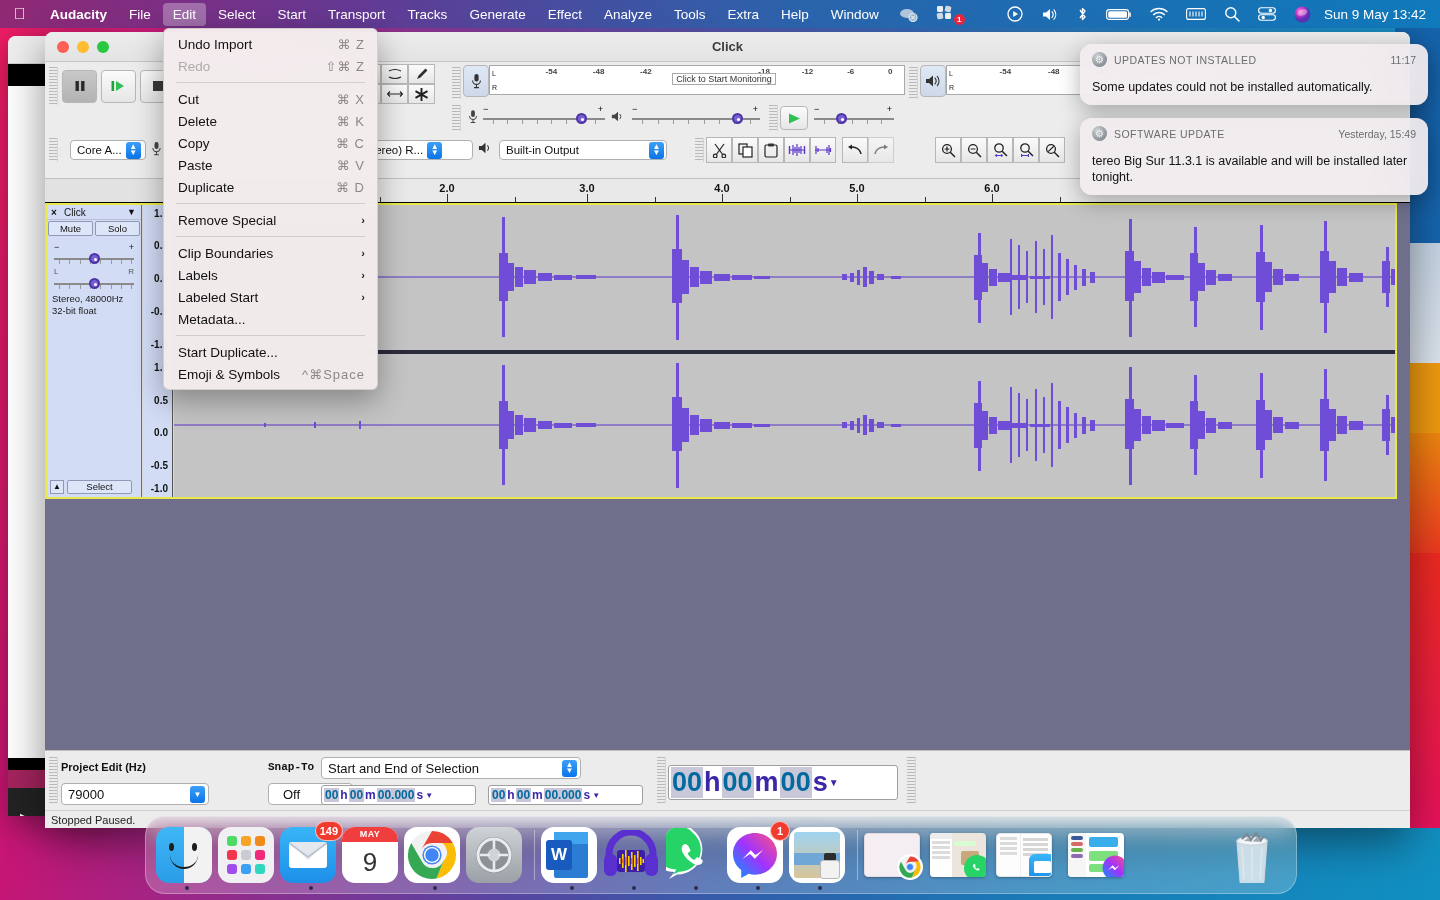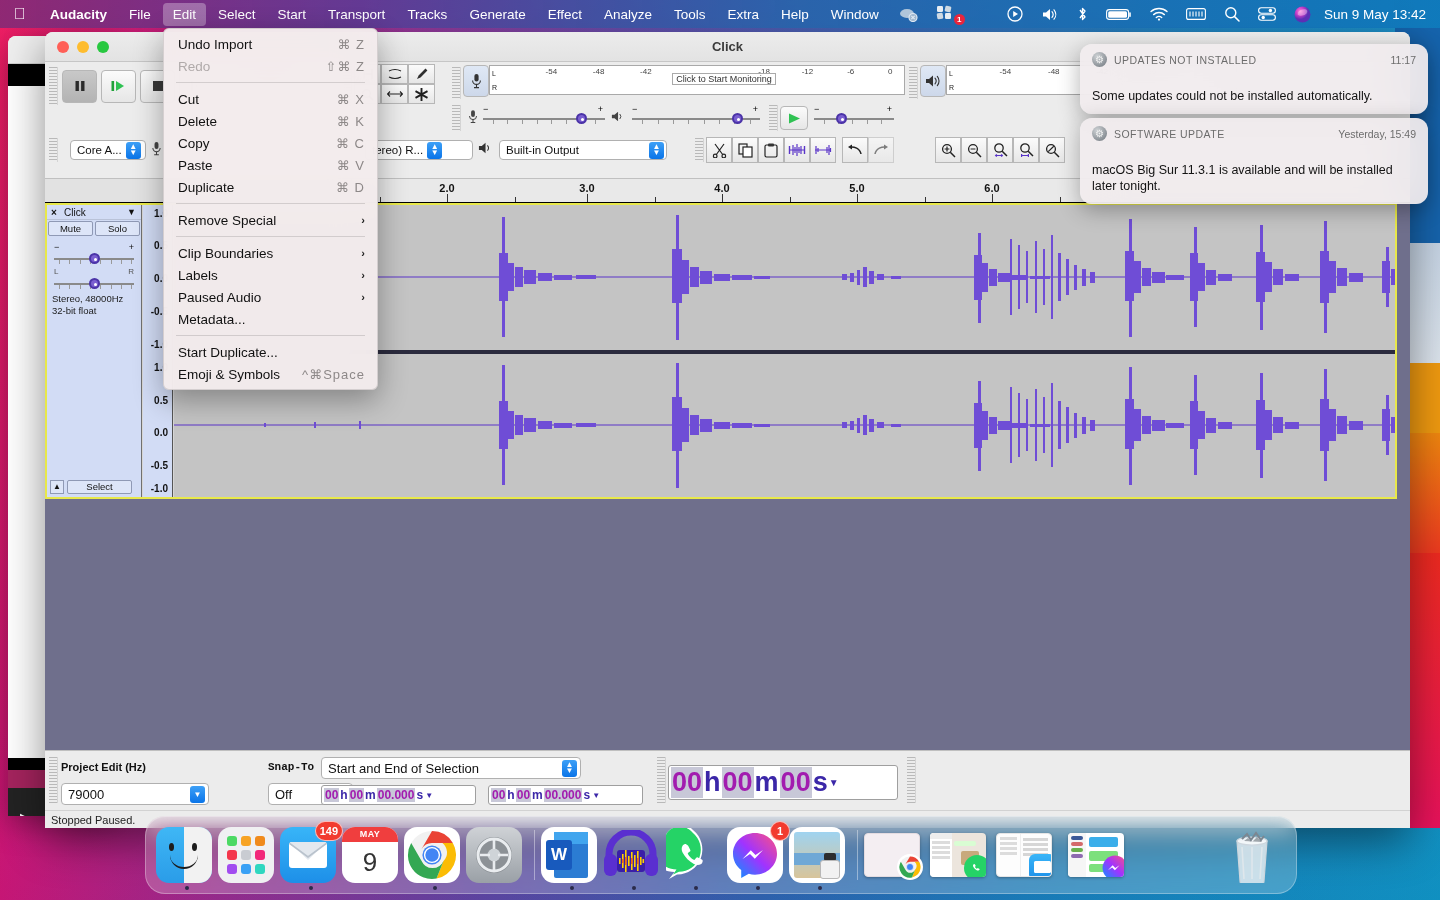--- a/index.html
+++ b/index.html
@@ -93,21 +93,21 @@
   .tp { width:35px; height:33px; }
 
   
   .meter {
     border:1px solid #a9a9a9; background:#fff; height:30px;
     display:flex; flex-direction:column; justify-content:center;
     position:relative; font-size:8px; color:#333;
   }
   .meter .lr { position:absolute; left:2px; top:1px; font-size:7px; line-height:14px; color:#222;}
   .meter .lr2 { position:absolute; left:2px; top:15px; font-size:7px; line-height:14px; color:#222;}
-  .meter-scale { position:absolute; left:18px; right:2px; top:0; bottom:0; }
+  .meter-scale { position:absolute; left:18px; right:2px; top:0; bottom:0;font-weight:bold; }
   .mk { position:absolute; top:1px; font-size:8px; color:#444; transform:translateX(-50%); }
 
   .slider-track {
     position:relative; height:12px;
   }
   .slider-track::before{
     content:''; position:absolute; left:0; right:0; top:6px; height:2px;
     background:#8a8a8a;
   }
   .slider-tick {
@@ -189,21 +189,21 @@
   #bottombar {
     position:absolute; left:0; bottom:0; width:100%; height:78px;
     background:#ececec; border-top:1px solid #bfbfbf;
   }
   .lbl { font-size:11px; color:#111; }
   .numfield {
     border:1px solid #9f9f9f; background:#fff; border-radius:3px;
     display:flex; align-items:center; padding:1px 2px;
     font-family:"Liberation Sans", sans-serif;
   }
-  .digit { color:#a21caf; font-weight:bold; background:#c8c8d8; padding:0 1px; }
+  .digit { color:#0369a1; font-weight:bold; background:#c8c8d8; padding:0 1px; }
   .unit  { color:#3b27a8; font-weight:bold; padding:0 1px; }
   #statusbar {
     position:absolute; left:0; bottom:0; height:18px; width:100%;
     background:#ececec; font-size:11px; color:#222; padding-left:6px; line-height:18px;
     border-top:1px solid #d2d2d2;
   }
 
   
   #edit-menu {
     position:absolute; left:163px; top:28px; width:215px;
@@ -229,21 +229,21 @@
     background:rgba(241,236,238,0.93); border-radius:12px;
     box-shadow:0 6px 22px rgba(0,0,0,0.30);
     padding:8px 12px 10px 12px; z-index:600;
     backdrop-filter: blur(22px);
   }
   #notif1 { top:44px; }
   #notif2 { top:118px; }
   .notif-head { display:flex; align-items:center; gap:7px; }
   .notif-app { font-size:10.5px; letter-spacing:0.45px; color:#6c6c6c; flex:1; text-transform:uppercase;}
   .notif-time { font-size:10.5px; color:#6c6c6c; }
-  .notif-body { font-size:12.5px; color:#131313; margin-top:21px; line-height:16px;}
+  .notif-body { font-size:12.5px; color:#131313; margin-top:12px; line-height:16px;}
   .gear-badge {
     width:15px; height:15px; border-radius:50%;
     background:radial-gradient(circle at 35% 30%, #cfd3d6, #8a9096 70%, #6c7177);
     display:flex; align-items:center; justify-content:center;
     color:#f0f0f0; font-size:10px;
   }
 
   
   #dock {
     position:absolute; left:145px; bottom:6px; width:1152px; height:78px;
@@ -979,21 +979,21 @@
   <div id="bottombar">
     <div class="grip" style="position:absolute;left:2px;top:4px;height:46px;"></div>
     <span class="lbl" style="position:absolute;left:16px;top:10px;font-weight:bold;">Project Edit (Hz)</span>
     <div class="combo" style="position:absolute;left:16px;top:32px;width:148px;height:22px;">
       <span style="font-size:13px;">79000</span>
       <span class="popdown" style="position:absolute;right:3px;">▼</span>
     </div>
 
     <span class="lbl" style="position:absolute;left:223px;top:10px;font-weight:bold;font-family:Liberation Mono, monospace;">Snap-To</span>
     <div class="combo" style="position:absolute;left:223px;top:32px;width:85px;height:22px;">
-      <span style="font-size:13px;">Off</span>
+      <span style="font-size:13px;margin-left:8px;">Off</span>
       <span class="stepper" style="position:absolute;right:3px;">
           <span>▲</span>
           <span>▼</span>
         </span>
     </div>
 
     <div class="combo" style="position:absolute;left:276px;top:6px;width:260px;height:22px;">
       <span style="font-size:13px;">Start and End of Selection</span>
       <span class="stepper" style="position:absolute;right:3px;">
           <span>▲</span>
@@ -1078,21 +1078,21 @@
 
   <div class="mrow">
     <span class="mlabel">Clip Boundaries</span>
     <span class="arrow">›</span>
   </div>
   <div class="mrow">
     <span class="mlabel">Labels</span>
     <span class="arrow">›</span>
   </div>
   <div class="mrow">
-    <span class="mlabel">Paused Audio</span>
+    <span class="mlabel">Labeled Start</span>
     <span class="arrow">›</span>
   </div>
   <div class="mrow">
     <span class="mlabel">Metadata...</span>
   </div>
   <div class="msep"></div>
 
   <div class="mrow">
     <span class="mlabel">Start Duplicate...</span>
   </div>
@@ -1110,21 +1110,21 @@
   </div>
   <div class="notif-body">Some updates could not be installed automatically.</div>
 </div>
 
 <div class="notif" id="notif2">
   <div class="notif-head">
     <span class="gear-badge">⚙</span>
     <span class="notif-app">SOFTWARE UPDATE</span>
     <span class="notif-time">Yesterday, 15:49</span>
   </div>
-  <div class="notif-body">macOS Big Sur 11.3.1 is available and will be installed later tonight.</div>
+  <div class="notif-body">tereo Big Sur 11.3.1 is available and will be installed later tonight.</div>
 </div>
 
 <div id="dock">
 
   <div class="dock-item">
     <div class="dock-icon" style="background:linear-gradient(180deg,#3fb7f5,#2a9ce8);">
       <div style="position:absolute;right:0;top:0;width:50%;height:100%;background:#f2f2f2;"></div>
       <div style="position:absolute;left:13px;top:16px;width:5px;height:8px;border-radius:50%;background:#1d1d1d;"></div>
       <div style="position:absolute;left:36px;top:16px;width:5px;height:8px;border-radius:50%;background:#1d1d1d;"></div>
       <div style="position:absolute;left:14px;top:28px;width:28px;height:14px;border-bottom:2.5px solid #1d1d1d;border-radius:0 0 16px 16px;"></div>

